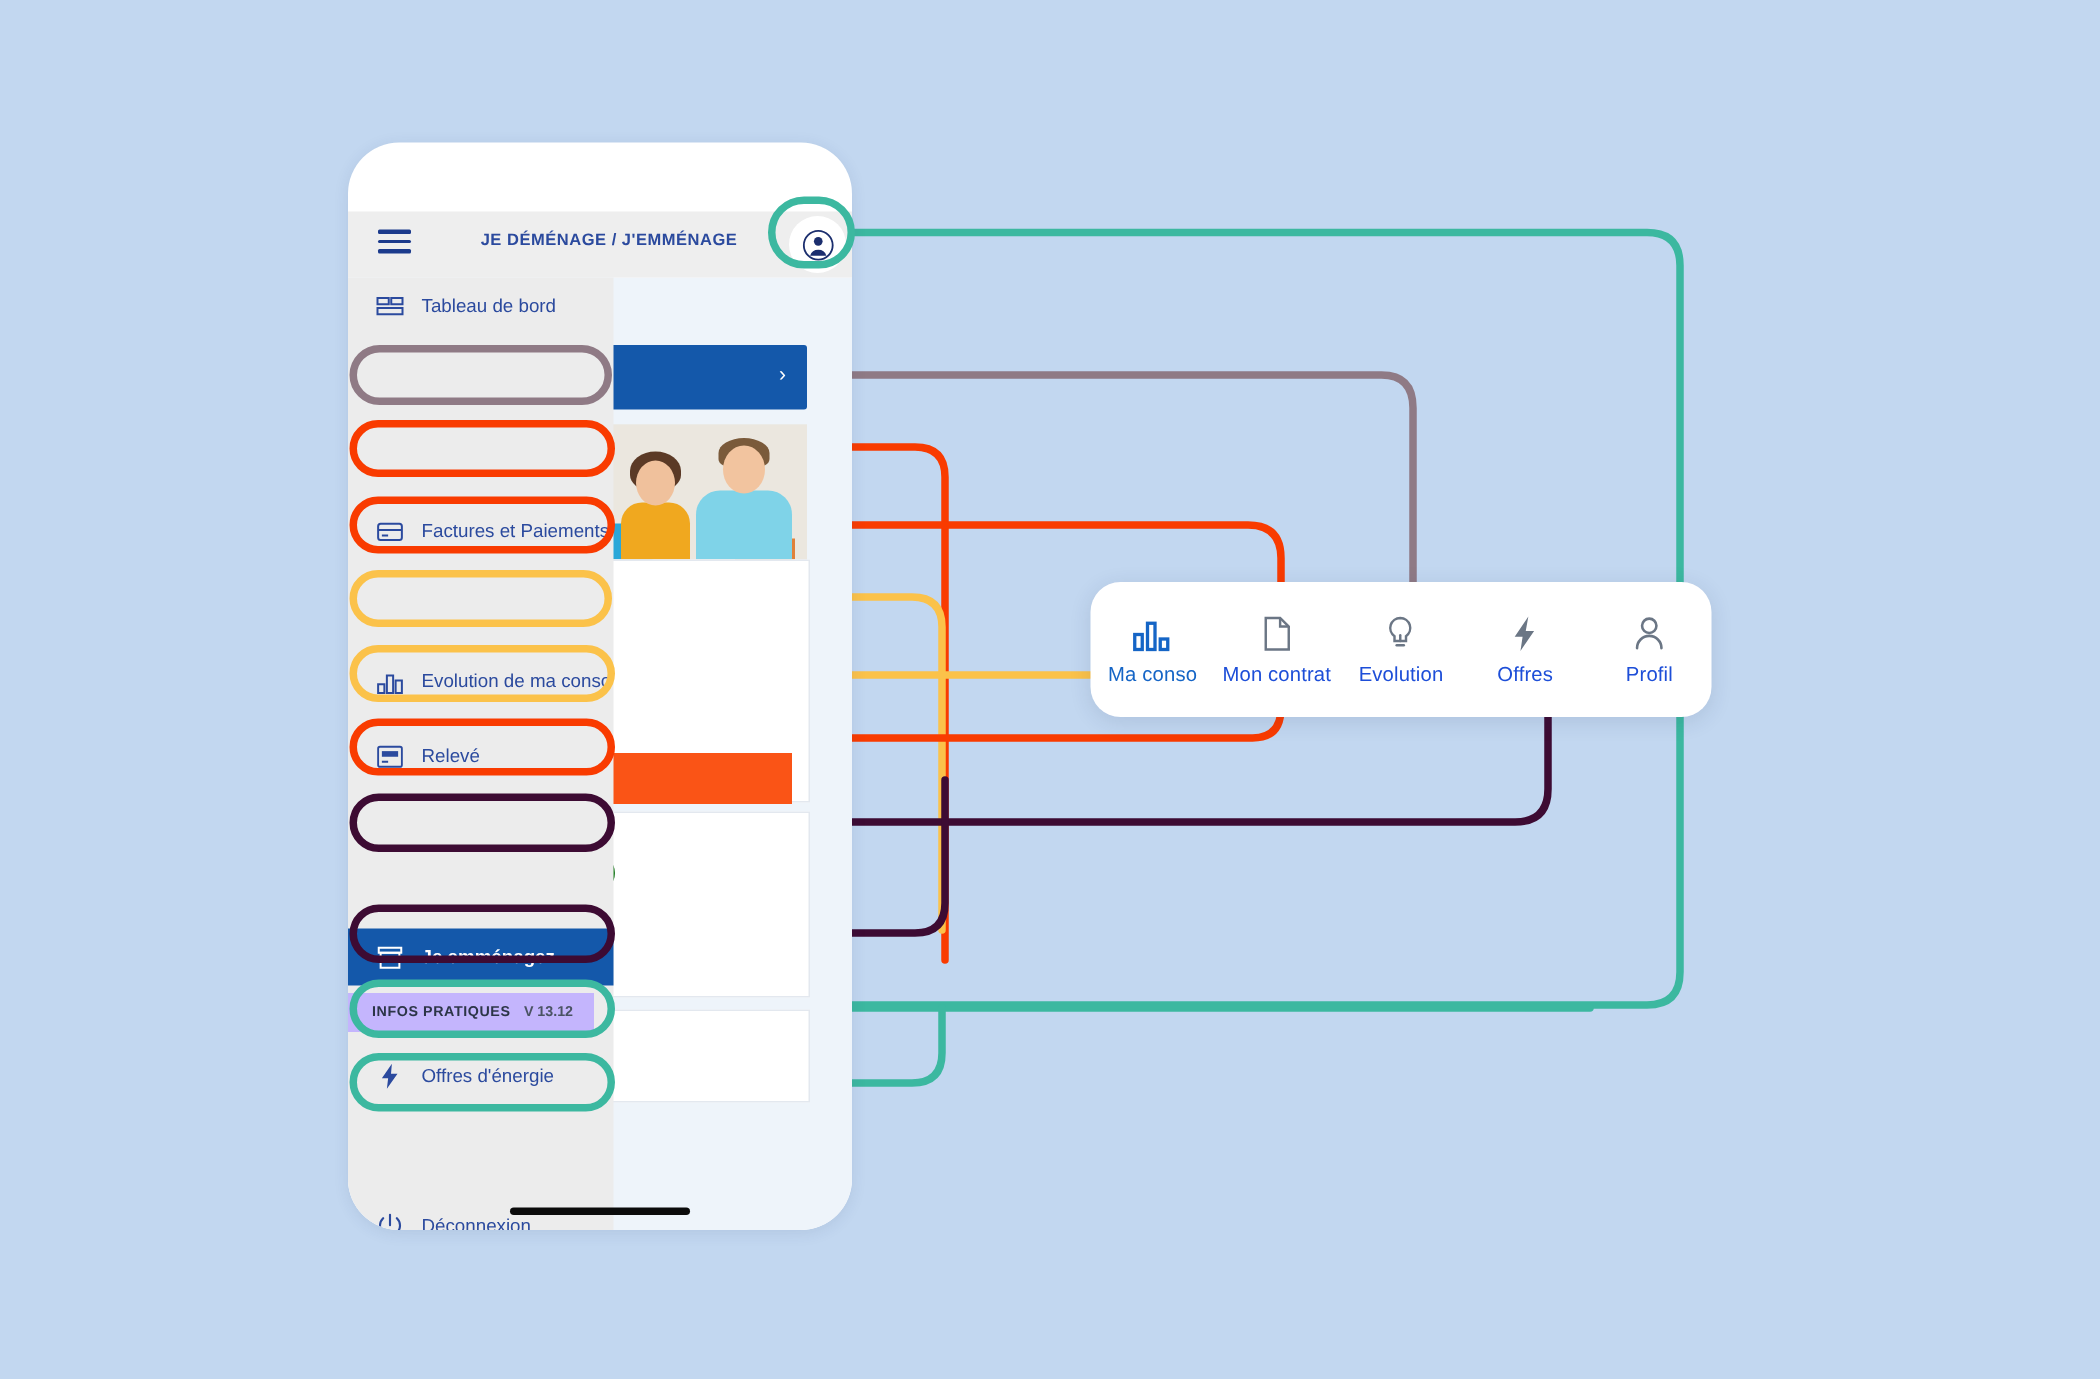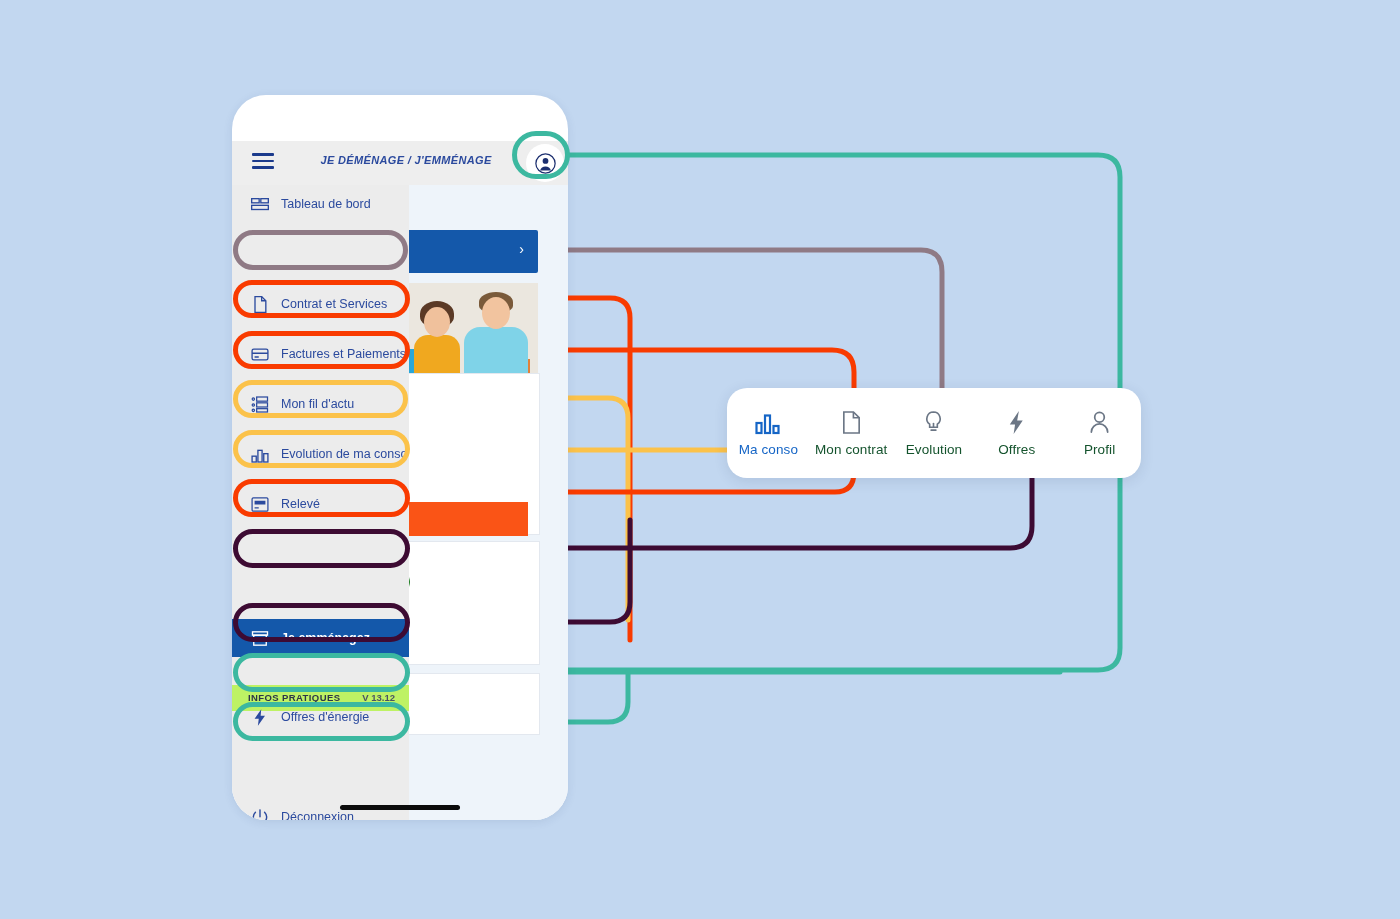--- a/index.html
+++ b/index.html
@@ -38,21 +38,21 @@
   .sig i:nth-child(2){height:6px}
   .sig i:nth-child(3){height:8px}
   .sig i:nth-child(4){height:10px}
   .net{font-size:11px;font-weight:bold;color:#111;margin:0 1px;}
   .batt{position:relative;width:22px;height:11px;border:1.3px solid #111;border-radius:3px;}
   .batt::after{content:"";position:absolute;right:-3.5px;top:3px;width:2px;height:4px;background:#111;border-radius:0 1px 1px 0;}
   .batt i{position:absolute;left:1.3px;top:1.3px;bottom:1.3px;width:9px;background:#111;border-radius:1.5px;display:block;}
 
   
   .app-header{
-    position:absolute;left:0;top:46px;width:348px;height:44px;background:#eeeeee;font-style:italic;
+    position:absolute;left:0;top:46px;width:348px;height:44px;background:#eeeeee;
   }
   .burger{position:absolute;left:20px;top:12px;width:22px;height:16px;cursor:pointer;}
   .burger i{display:block;height:2.6px;background:#1b3a8c;border-radius:1px;margin-bottom:4px;}
   .header-title{
     position:absolute;left:0;right:0;top:13px;text-align:center;
     font-size:11px;font-weight:bold;letter-spacing:.35px;color:#2b4a9e;
   }
   .avatar-btn{
     position:absolute;right:16px;top:3px;width:38px;height:38px;border-radius:50%;
     background:#fff;display:flex;align-items:center;justify-content:center;
@@ -120,21 +120,21 @@
   .d-item{
     position:absolute;left:0;width:177px;height:38px;display:flex;align-items:center;
   }
   .d-ic{position:absolute;left:17px;top:50%;transform:translateY(-50%);width:21px;height:21px;
         display:flex;align-items:center;justify-content:center;}
   .d-ic svg{display:block;}
   .d-lb{position:absolute;left:49px;font-size:12.5px;color:#2b4a9e;white-space:nowrap;}
   .d-item.active{background:#1458aa;}
   .d-item.active .d-lb{color:#fff;font-weight:bold;}
   .d-section{
-    position:absolute;left:0;width:177px;height:26px;background:#bef264;margin-top:23px;
+    position:absolute;left:0;width:164px;height:26px;background:#c4b5fd;
   }
   .d-section .s-t{position:absolute;left:16px;top:7px;font-size:9.5px;font-weight:bold;letter-spacing:.4px;color:#2c3547;}
   .d-section .s-v{position:absolute;right:14px;top:7px;font-size:9.5px;font-weight:bold;color:#4a5363;}
 
   
   .home-ind{
     position:absolute;left:50%;transform:translateX(-50%);bottom:10px;width:120px;height:5px;
     background:#0b0b0b;border-radius:3px;
   }
 
@@ -144,21 +144,21 @@
   }
 
   
   .tabbar{
     position:absolute;left:727px;top:388px;width:414px;height:90px;background:#fff;
     border-radius:20px;display:flex;align-items:center;justify-content:space-around;
     box-shadow:0 3px 14px rgba(30,50,90,.12);
   }
   .tab{display:flex;flex-direction:column;align-items:center;gap:7px;width:82px;cursor:pointer;}
   .tab .t-ic{height:26px;display:flex;align-items:flex-end;justify-content:center;}
-  .tab .t-lb{font-size:13.5px;color:#14532d;letter-spacing:.1px;}
+  .tab .t-lb{font-size:13.5px;color:#1d4ed8;letter-spacing:.1px;}
   .tab.sel .t-lb{color:#1565c6;}
 </style>
 </head>
 <body style="background: rgb(194, 215, 240);">
 
 <div class="stage">
 
   <svg id="connectors" viewBox="0 0 1400 919">
     <g fill="none" stroke-width="5" stroke-linecap="round">
 
@@ -249,54 +249,32 @@
             <svg viewBox="0 0 24 24" width="20" height="20" fill="none" stroke="#2b4a9e" stroke-width="1.6">
               <rect x="2" y="5" width="9" height="5"></rect>
                 <rect x="13" y="5" width="9" height="5"></rect>
               <rect x="2" y="13" width="20" height="5"></rect>
             </svg>
           </span>
           <span class="d-lb">Tableau de bord</span>
         </div>
 
 
-        <div class="d-item" style="top:100px">
-          <span class="d-ic">
-            <svg viewBox="0 0 24 24" width="20" height="20" fill="none" stroke="#2b4a9e" stroke-width="1.6">
-              <path d="M6 2.5h8l5 5v14H6z"></path>
-                <path d="M14 2.5v5h5"></path>
-            </svg>
-          </span>
-          <span class="d-lb">Contrat et Services</span>
-        </div>
 
         <div class="d-item" style="top:150px">
           <span class="d-ic">
             <svg viewBox="0 0 24 24" width="20" height="20" fill="none" stroke="#2b4a9e" stroke-width="1.6">
               <rect x="2.5" y="5.5" width="19" height="13" rx="2"></rect>
                 <path d="M2.5 10.5h19"></path>
                 <path d="M5.5 15h5"></path>
             </svg>
           </span>
           <span class="d-lb">Factures et Paiements</span>
         </div>
 
-        <div class="d-item" style="top:200px">
-          <span class="d-ic">
-            <svg viewBox="0 0 24 24" width="20" height="20" fill="none" stroke="#2b4a9e" stroke-width="1.5">
-              <rect x="8" y="3" width="13" height="5"></rect>
-                <rect x="8" y="10" width="13" height="5"></rect>
-                <rect x="8" y="17" width="13" height="4"></rect>
-              <circle cx="4" cy="5.5" r="1.4"></circle>
-                <circle cx="4" cy="12.5" r="1.4"></circle>
-                <circle cx="4" cy="19" r="1.4"></circle>
-            </svg>
-          </span>
-          <span class="d-lb">Mon fil d'actu</span>
-        </div>
 
         <div class="d-item" style="top:250px">
           <span class="d-ic">
             <svg viewBox="0 0 24 24" width="20" height="20" fill="none" stroke="#2b4a9e" stroke-width="1.6">
               <rect x="2.5" y="14" width="5" height="7"></rect>
                 <rect x="9.5" y="7" width="5" height="14"></rect>
                 <rect x="16.5" y="11" width="5" height="10"></rect>
             </svg>
           </span>
           <span class="d-lb">Evolution de ma conso</span>

